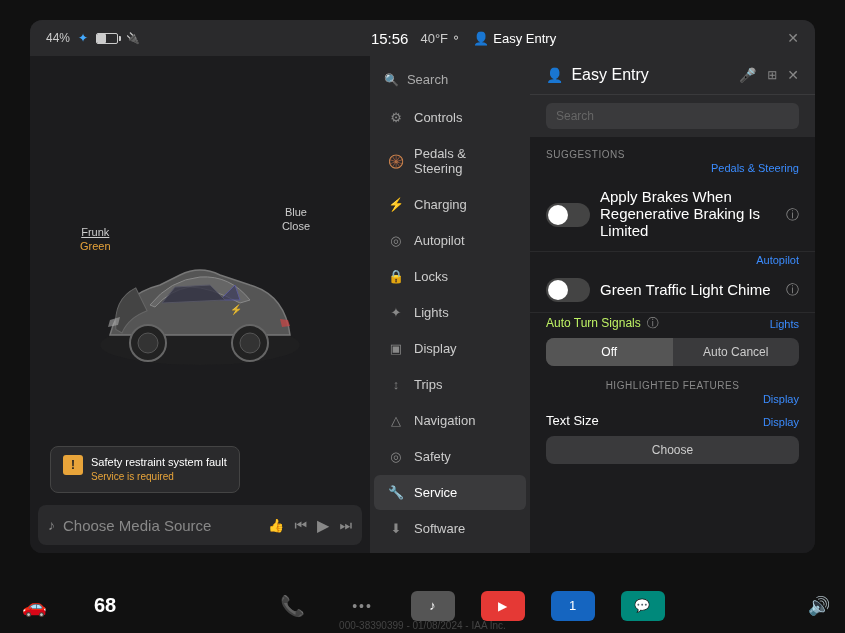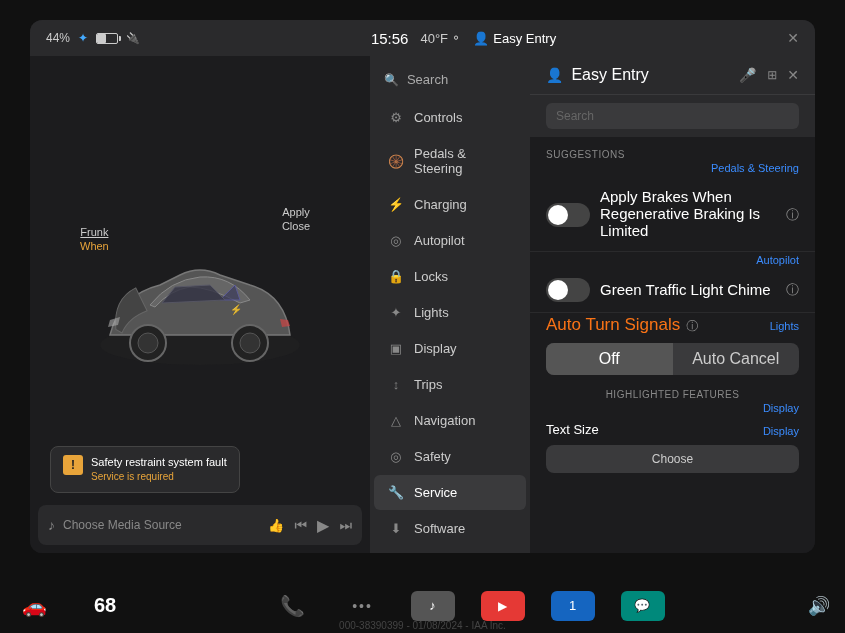--- a/index.html
+++ b/index.html
@@ -207,21 +207,21 @@
       align-items: center;
       padding: 0 10px;
       gap: 8px;
     }
     .media-note {
       color: #888;
       font-size: 14px;
     }
     .media-source {
       color: #888;
-      font-size: 12px;
+      font-size: 15px;
       flex: 1;
     }
     .media-controls {
       display: flex;
       align-items: center;
       gap: 10px;
       color: #ccc;
     }
     .media-icon {
       font-size: 14px;
@@ -398,21 +398,21 @@
       display: flex;
       background: #3a3a3c;
       border-radius: 8px;
       overflow: hidden;
       margin-top: 6px;
     }
     .btn-group-item {
       flex: 1;
       padding: 7px 12px;
       text-align: center;
-      font-size: 16px;
+      font-size: 12px;
       color: #ccc;
       cursor: pointer;
     }
     .btn-group-item.active {
       background: #555;
       color: #fff;
     }
 
     
     .size-btn-group {
@@ -533,24 +533,24 @@
     </div>
   </div>
 
   <div class="main-content">
 
     <div class="car-panel">
       <div class="car-illustration">
 
         <div class="car-label label-frunk">
           <div style="color:#ccc;text-decoration:underline;">Frunk</div>
-          <div class="label-status">When</div>
+          <div class="label-status">Green</div>
         </div>
         <div class="car-label label-trunk">
-          <div style="color:#ccc;">Apply</div>
+          <div style="color:#ccc;">Blue</div>
           <div style="color:#ccc;">Close</div>
         </div>
 
         <svg width="240" height="160" viewBox="0 0 240 160" style="margin-top:20px;">
 
           <ellipse cx="120" cy="110" rx="100" ry="20" fill="#222" opacity="0.5"></ellipse>
 
           <path d="M30 100 Q40 60 80 50 L100 40 Q120 30 140 40 L170 50 Q205 60 210 100 Z" fill="#555" stroke="#777" stroke-width="1.5"></path>
 
           <path d="M70 70 Q90 45 120 42 Q150 40 170 65 L160 68 Q130 52 110 52 Q90 55 75 72 Z" fill="#666" stroke="#888" stroke-width="1"></path>
@@ -704,21 +704,21 @@
             </div>
             <div class="settings-item-text">
               <div class="settings-item-label">Green Traffic Light Chime</div>
             </div>
             <span style="color:#888;font-size:13px;">ⓘ</span>
           </div>
         </div>
 
         <div style="display:flex;justify-content:space-between;padding:2px 16px 2px;align-items:center;">
           <div style="display:flex;align-items:center;gap:6px;">
-            <span class="settings-item-label" style="font-size:17px;color:#f97316;">Auto Turn Signals</span>
+            <span class="settings-item-label" style="font-size:12px;color:#bef264;">Auto Turn Signals</span>
             <span style="color:#888;font-size:12px;">ⓘ</span>
           </div>
           <span class="settings-link-right">Lights</span>
         </div>
 
         <div class="btn-group" style="margin:4px 16px 8px;">
           <div class="btn-group-item active">Off</div>
           <div class="btn-group-item">Auto Cancel</div>
         </div>
 

